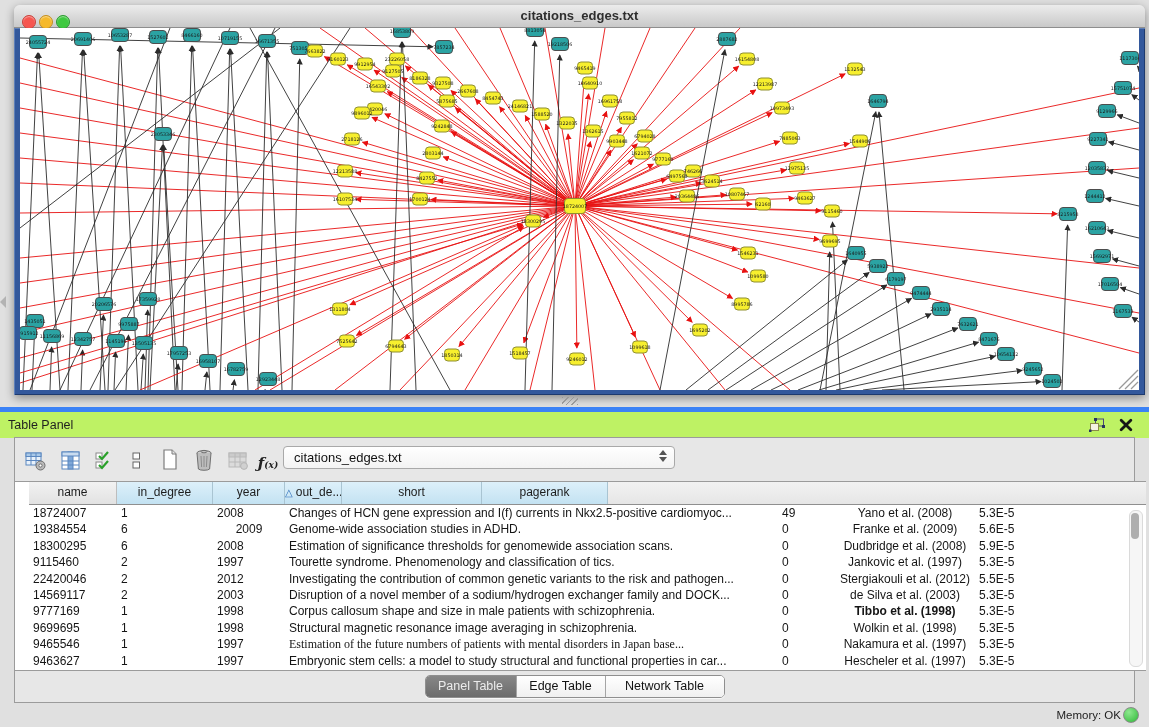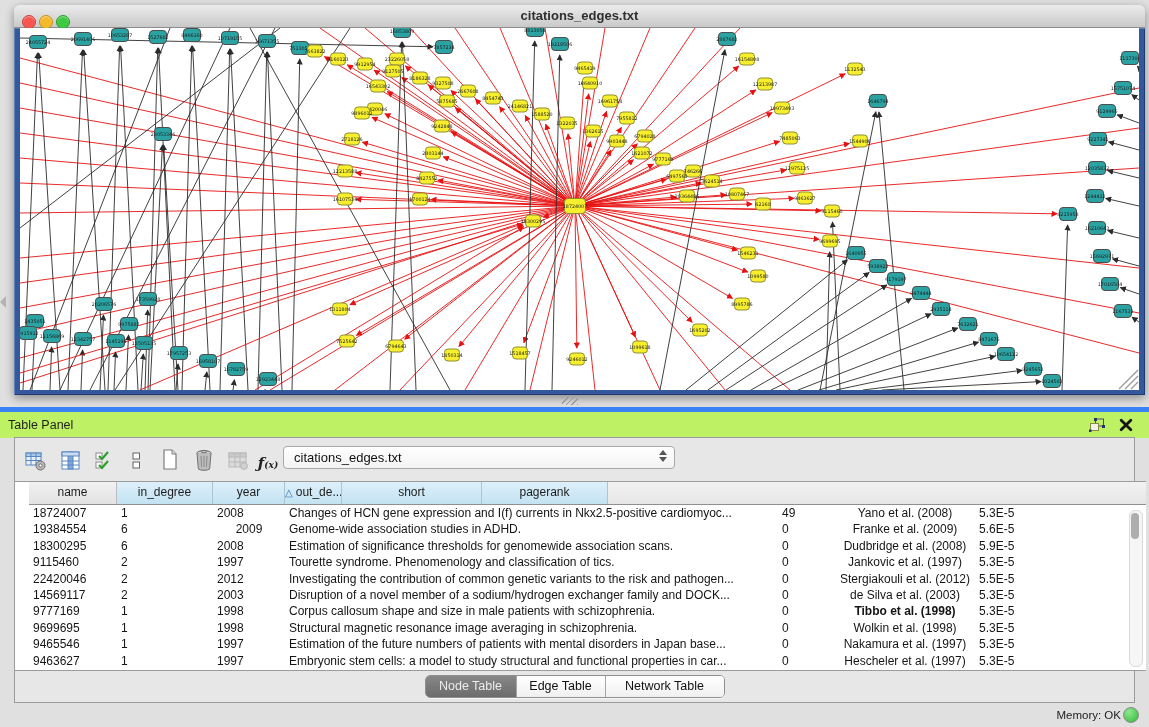--- a/index.html
+++ b/index.html
@@ -653,21 +653,21 @@
           <div class="td" style="width: 72px;">1998</div>
           <div class="td" style="width: 493px;">Structural magnetic resonance image averaging in schizophrenia.</div>
           <div class="td" style="width: 57px;">0</div>
           <div class="td center" style="width: 140px;">Wolkin et al. (1998)</div>
           <div class="td" style="width: 126px;">5.3E-5</div>
         </div>
         <div class="tr">
           <div class="td" style="width: 88px;">9465546</div>
           <div class="td" style="width: 96px;">1</div>
           <div class="td" style="width: 72px;">1997</div>
-          <div class="td" style="width: 493px;">Estimation of the future numbers of patients with mental disorders in Japan base...</div>
+          <div class="td" style="width: 493px; font-family: Liberation Serif, serif;">Estimation of the future numbers of patients with mental disorders in Japan base...</div>
           <div class="td" style="width: 57px;">0</div>
           <div class="td center" style="width: 140px;">Nakamura et al. (1997)</div>
           <div class="td" style="width: 126px;">5.3E-5</div>
         </div>
         <div class="tr">
           <div class="td" style="width: 88px;">9463627</div>
           <div class="td" style="width: 96px;">1</div>
           <div class="td" style="width: 72px;">1997</div>
           <div class="td" style="width: 493px;">Embryonic stem cells: a model to study structural and functional properties in car...</div>
           <div class="td" style="width: 57px;">0</div>
@@ -675,21 +675,21 @@
           <div class="td" style="width: 126px;">5.3E-5</div>
         </div>
       </div>
     <div class="vscroll">
         <div class="thumb"></div>
       </div>
   </div>
 
   <div class="tp-tabbar">
     <div class="seg">
-      <div class="tab sel" style="width:90px">Node Table</div>
+      <div class="tab sel" style="width:90px">Panel Table</div>
       <div class="tab" style="width:88px">Edge Table</div>
       <div class="tab" style="width:118px">Network Table</div>
     </div>
   </div>
 </div>
 
 <div class="statusbar">
   <span class="mem-label">Memory: OK</span>
   <span class="mem-dot"></span>
 </div>

